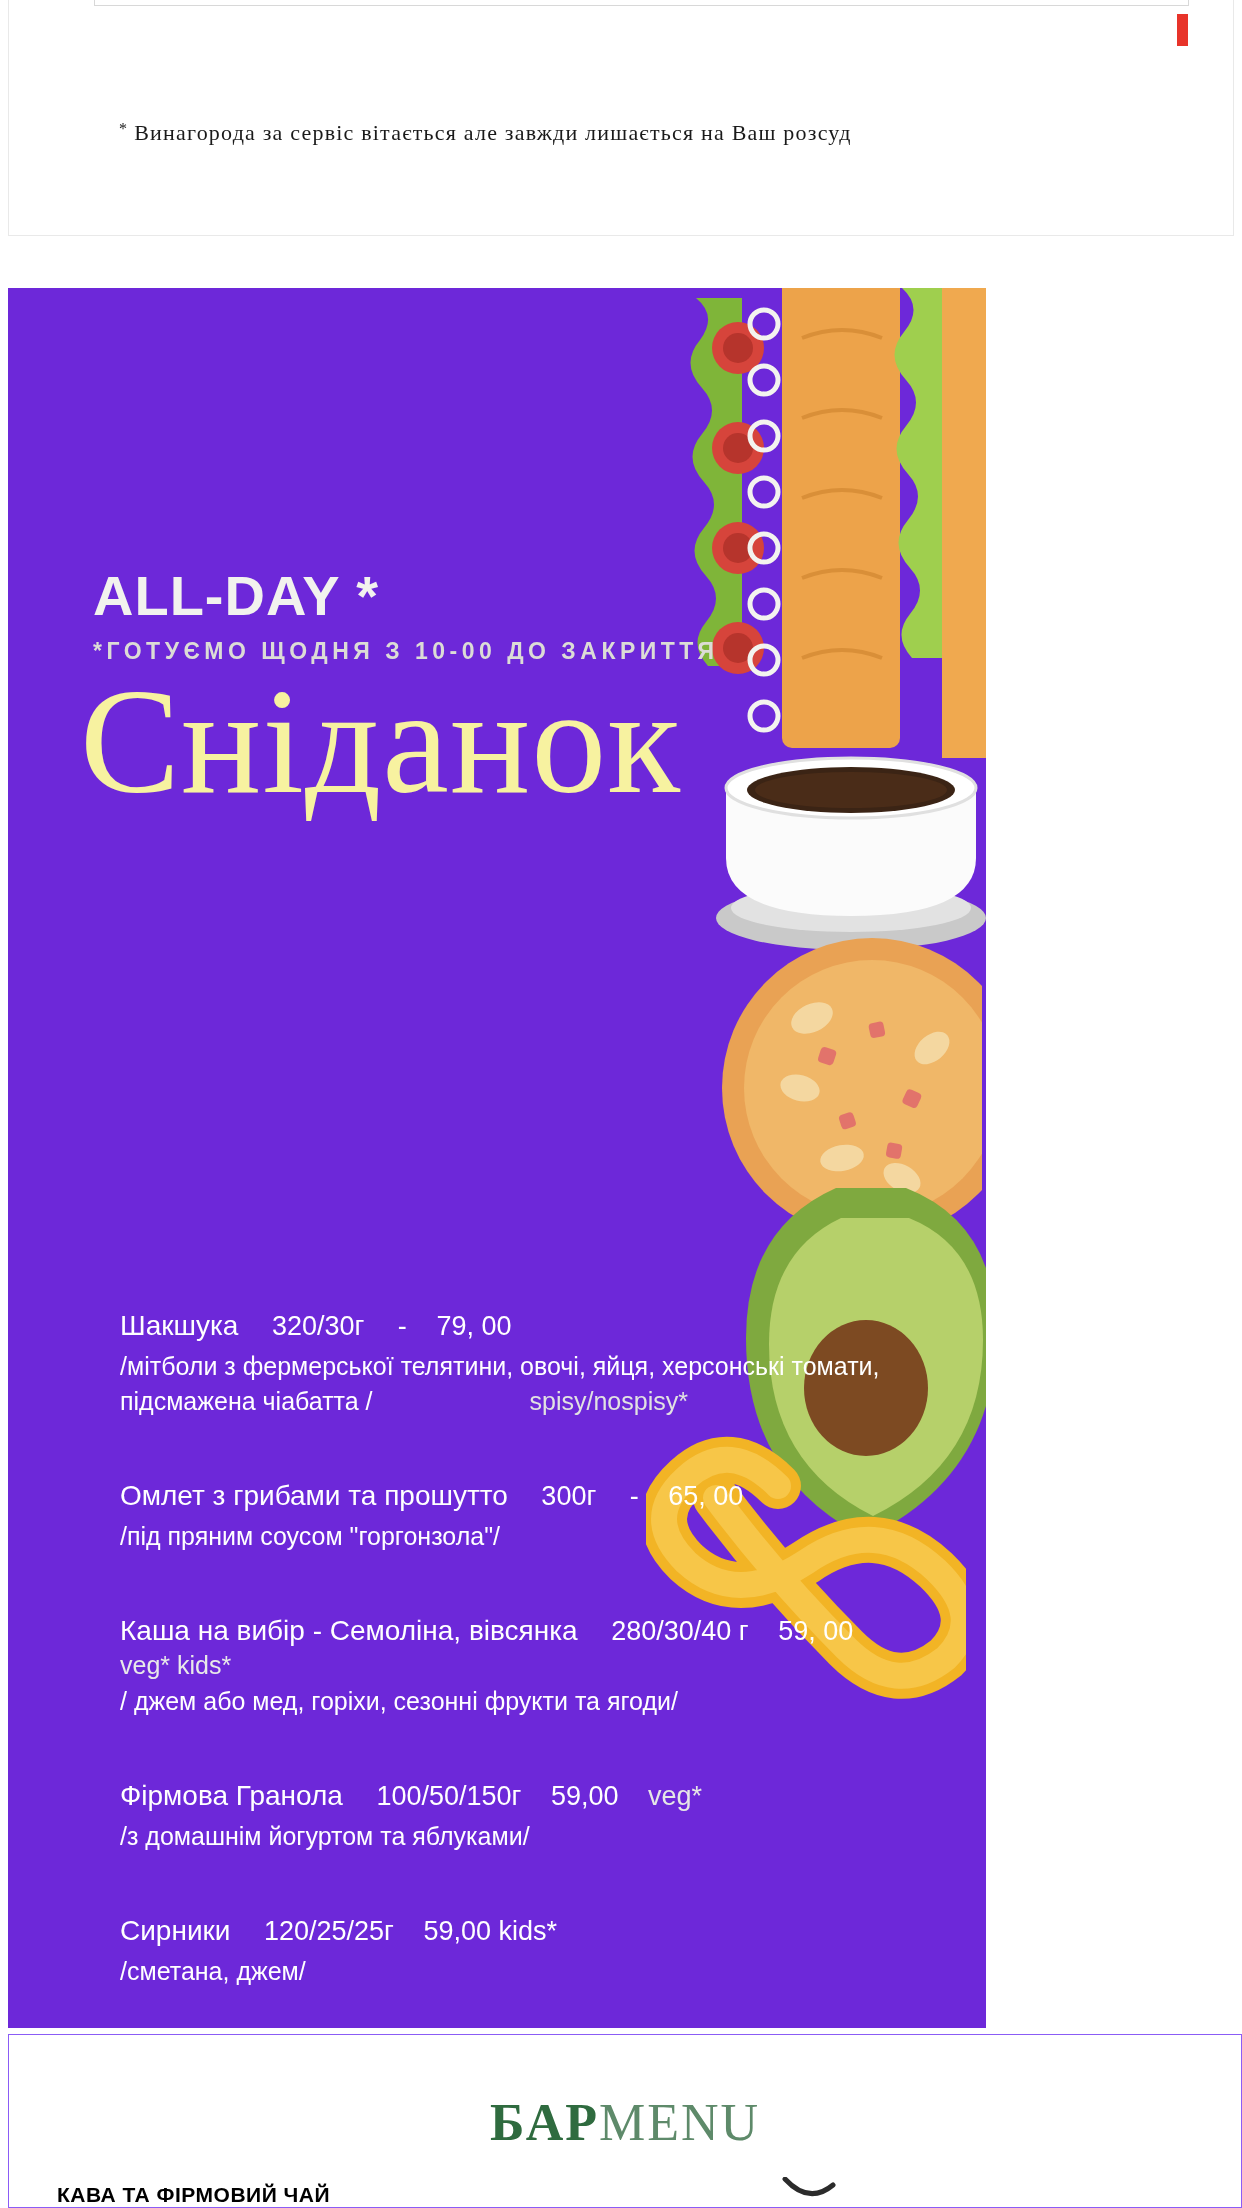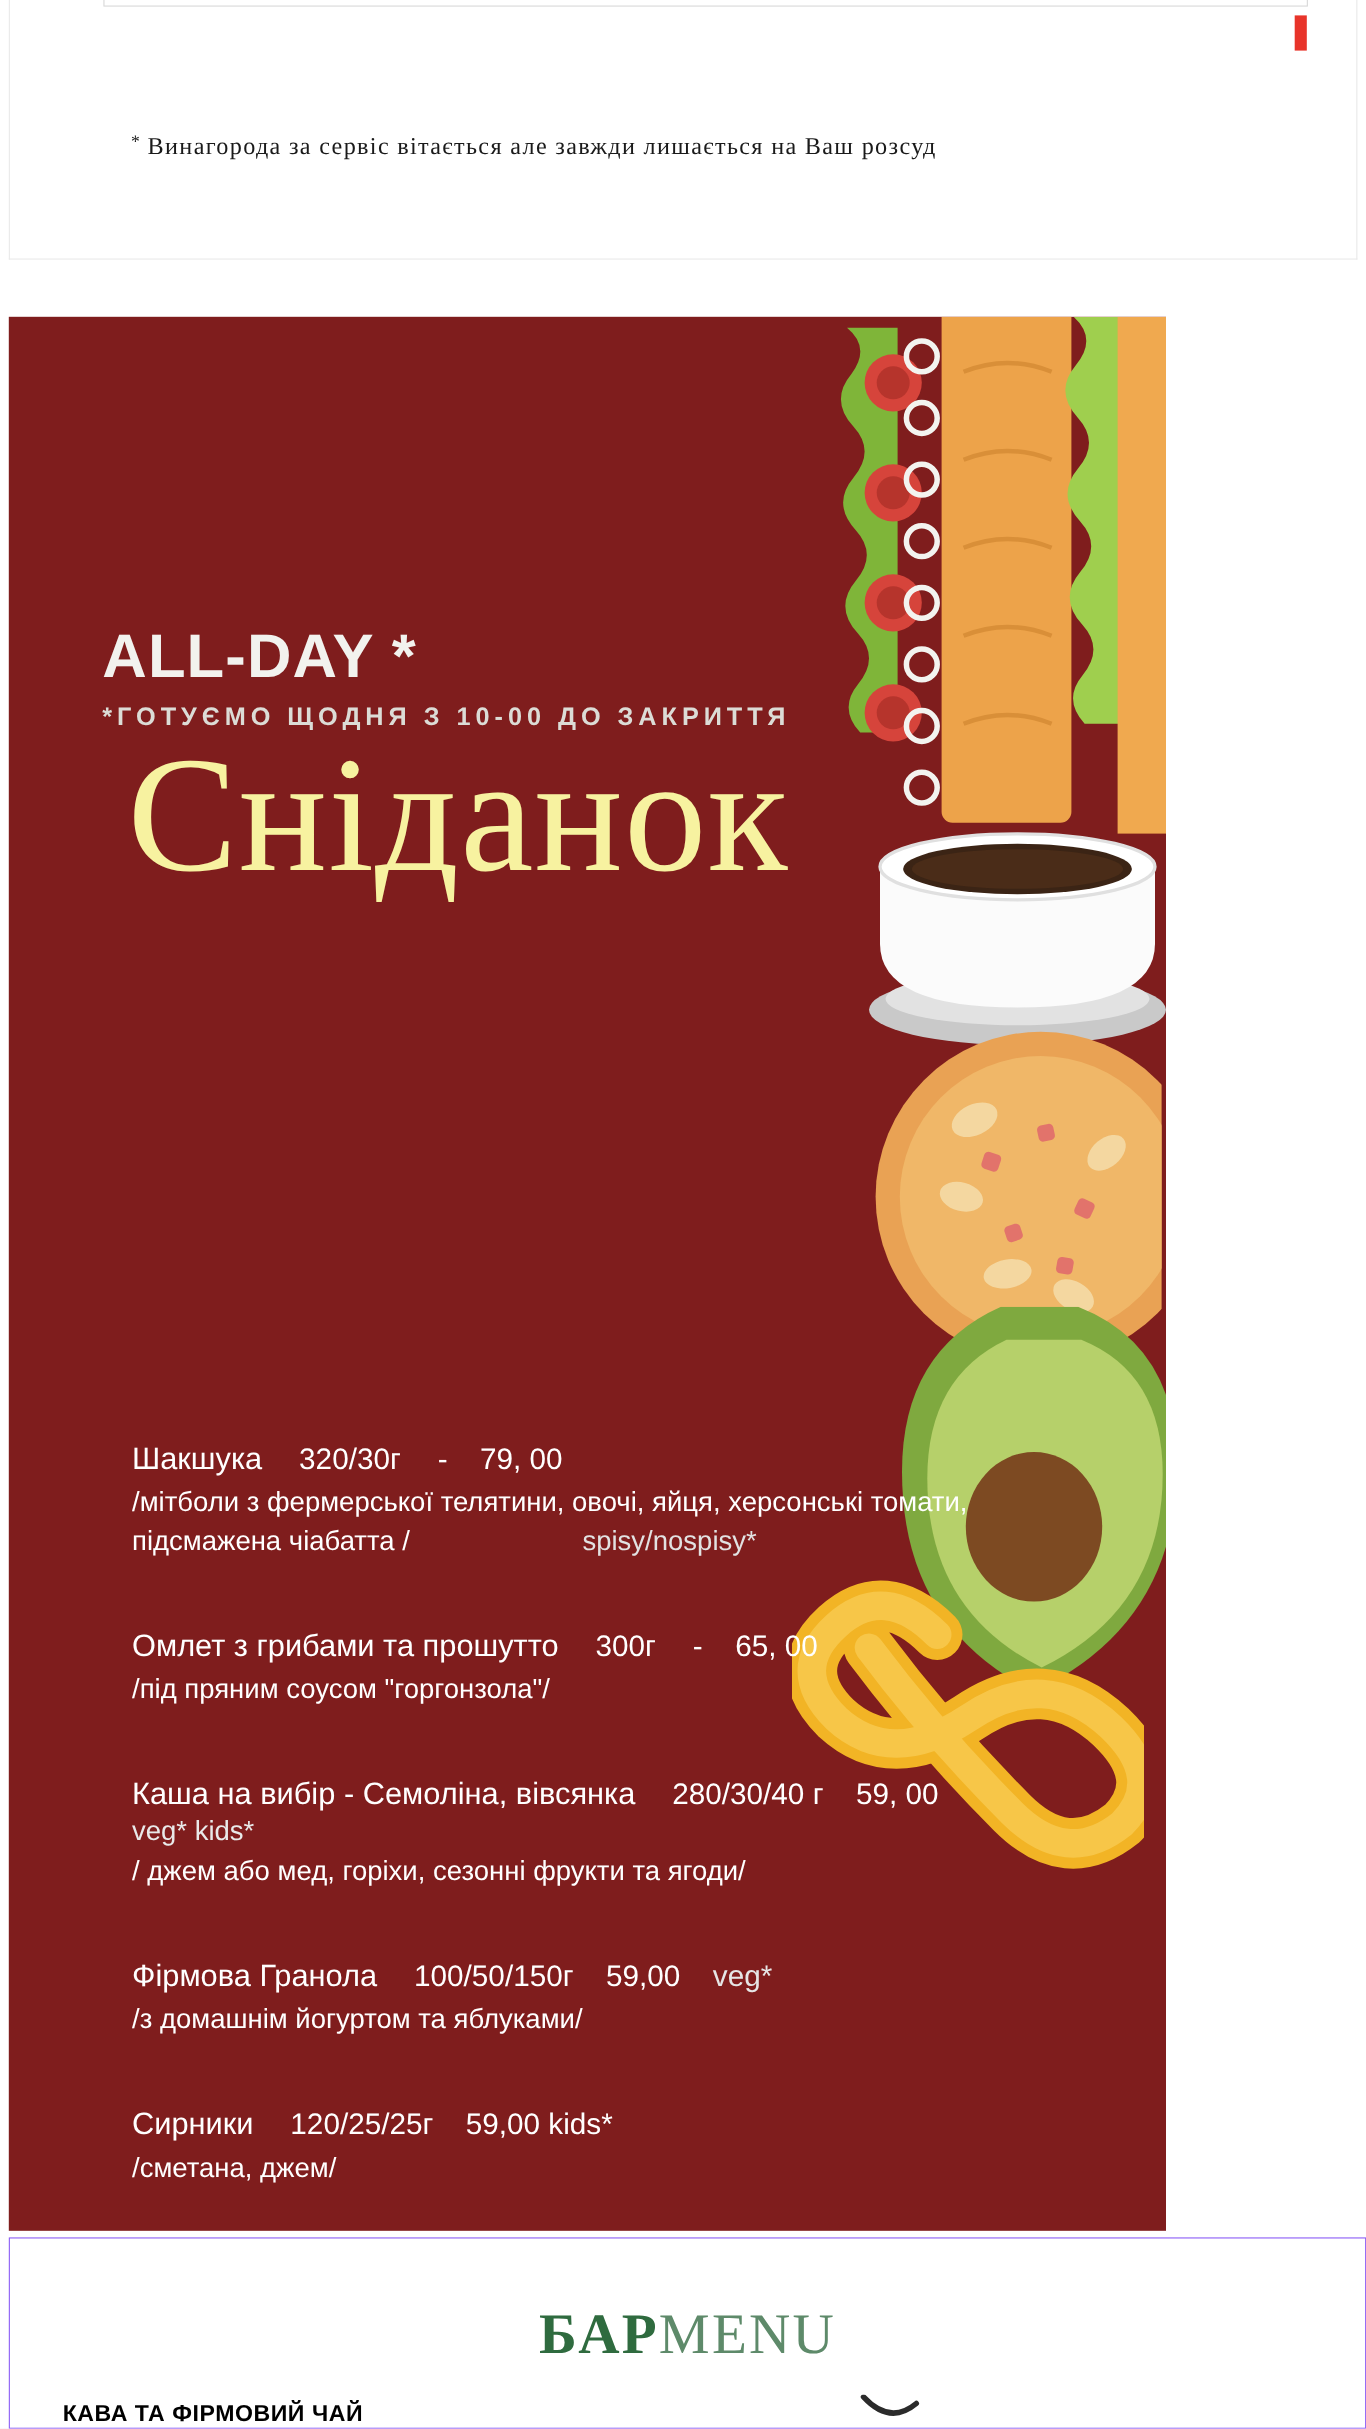--- a/index.html
+++ b/index.html
@@ -47,22 +47,22 @@
   .footnote .star {
     font-size: 16px;
     vertical-align: 6px;
     margin-right: 6px;
   }
 
   
   .page-dark {
     position: absolute;
     left: 8px; top: 288px;
-    width: 1052px; height: 1740px;
-    background: #7f1d1d;
+    width: 978px; height: 1740px;
+    background: #6d28d9;
     overflow: hidden;
   }
 
   .kicker {
     position: absolute;
     left: 85px; top: 275px;
     font-size: 56px;
     font-weight: bold;
     color: #f2f2ee;
     letter-spacing: 1px;
@@ -76,21 +76,20 @@
     font-weight: bold;
   }
   .title-big {
     position: absolute;
     left: 72px; top: 360px;
     font-family: "Liberation Serif", serif;
     font-size: 150px;
     color: #f7f2a0;
     letter-spacing: 1px;
     line-height: 1.25;
-    margin-left: 36px;
   }
 
   
   .items {
     position: absolute;
     left: 112px; top: 972px;
     width: 800px;
   }
   .item { margin-bottom: 58px; }
   .item-line {

